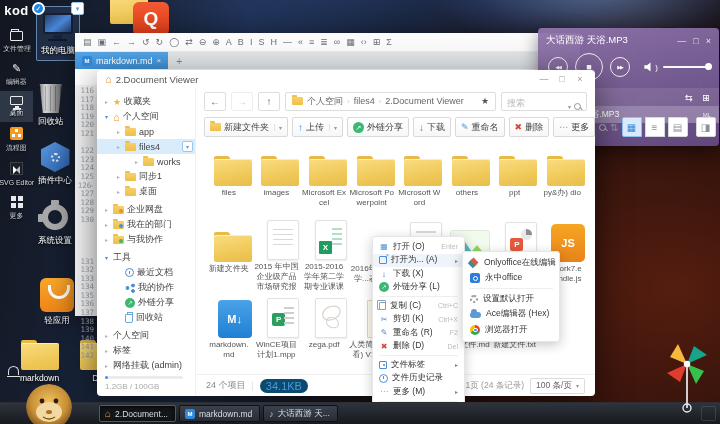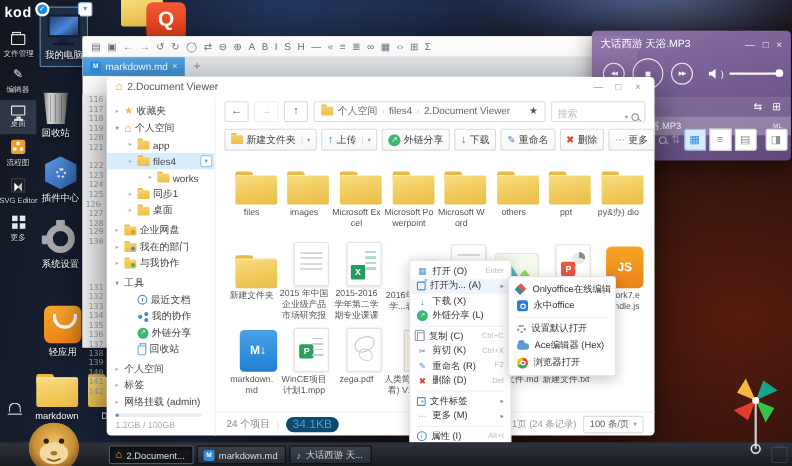--- a/index.html
+++ b/index.html
@@ -334,21 +334,21 @@
       <span class="dlabel">插件中心</span>
     </div>
     <div class="dicon" style="left: 38px; top: 200px;">
       <span class="ic-gear"></span>
       <span class="dlabel">系统设置</span>
     </div>
     <div class="dicon" style="left: 40px; top: 278px;">
       <span class="ic-bag"></span>
       <span class="dlabel">轻应用</span>
     </div>
-    <div class="dicon" style="left: 32px; top: 340px;">
+    <div class="dicon" style="left: 20px; top: 340px;">
       <span class="ic-folder-big"></span>
       <span class="dlabel">markdown</span>
     </div>
     <div class="dicon" style="left: 80px; top: 340px;">
       <span class="ic-folder-big"></span>
       <span class="dlabel">Dra</span>
     </div>
     <div class="dicon" style="left: 110px; top: -6px;">
       <span class="ic-folder-big"></span>
     </div>
@@ -809,20 +809,24 @@
       <span class="ml">删除 (D)</span>
       <span class="msc">Del</span>
     </div>
     <div class="mdiv"></div>
     <div class="mrow">
       <span class="mi mi-tag"></span>
       <span class="ml">文件标签</span>
       <span class="marr">▸</span>
     </div>
     <div class="mrow">
+      <span class="mi mi-hist"></span>
+      <span class="ml">文件历史记录</span>
+    </div>
+    <div class="mrow">
       <span class="mi mi-more">⋯</span>
       <span class="ml">更多 (M)</span>
       <span class="marr">▸</span>
     </div>
     <div class="mdiv"></div>
     <div class="mrow">
       <span class="mi mi-info">i</span>
       <span class="ml">属性 (I)</span>
       <span class="msc">Alt+I</span>
     </div>

